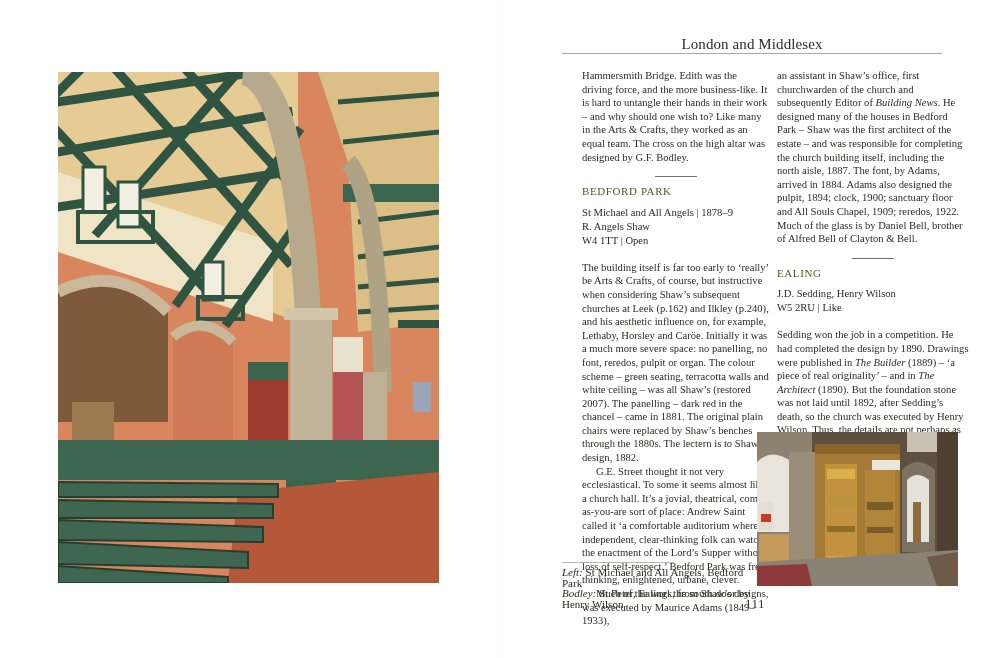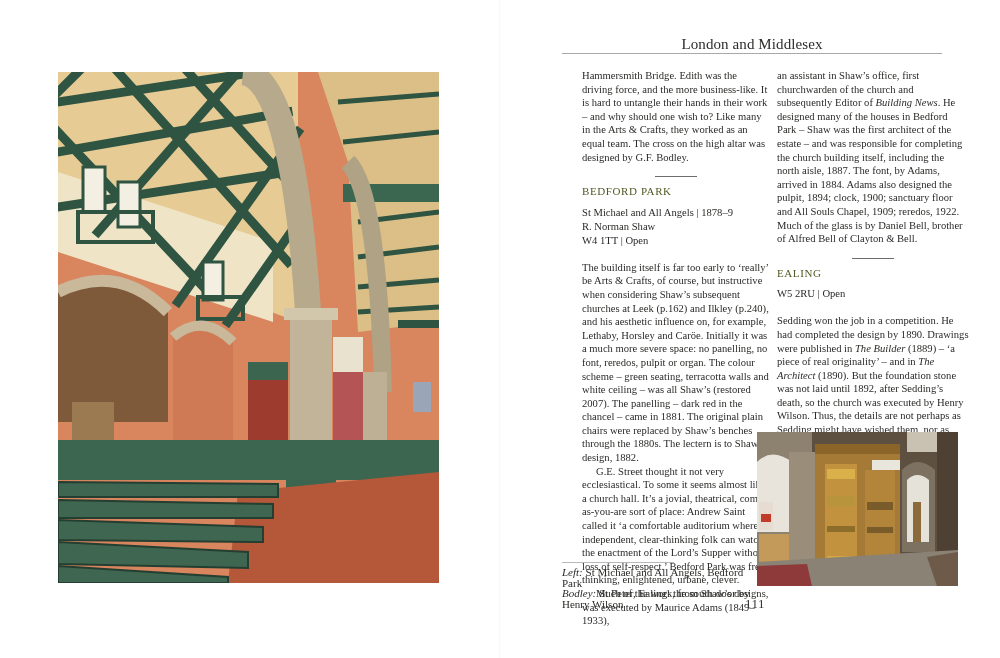--- a/index.html
+++ b/index.html
@@ -121,34 +121,35 @@
 
 <div class="running-head">London and Middlesex</div>
 <div class="running-rule"></div>
 
 <div class="col col-left">
   <p>Hammersmith Bridge. Edith was the driving force, and the more business-like. It is hard to untangle their hands in their work – and why should one wish to? Like many in the Arts &amp; Crafts, they worked as an equal team. The cross on the high altar was designed by G.F. Bodley.</p>
   <div class="section-rule"></div>
   <div class="section-title">BEDFORD PARK</div>
   <div class="section-meta">
     <div>St Michael and All Angels  |  1878–9</div>
-    <div>R. Norman Shaw</div>
+    <div>R. Angels Shaw</div>
     <div>W4 1TT  |  Open</div>
   </div>
   <p>The building itself is far too early to ‘really’ be Arts &amp; Crafts, of course, but instructive when considering Shaw’s subsequent churches at Leek (p.162) and Ilkley (p.240), and his aesthetic influence on, for example, Lethaby, Horsley and Caröe. Initially it was a much more severe space: no panelling, no font, reredos, pulpit or organ. The colour scheme – green seating, terracotta walls and white ceiling – was all Shaw’s (restored 2007). The panelling – dark red in the chancel – came in 1881. The original plain chairs were replaced by Shaw’s benches through the 1880s. The lectern is to Shaw’s design, 1882.</p>
   <p class="indent">G.E. Street thought it not very ecclesiastical. To some it seems almost like a church hall. It’s a jovial, theatrical, come-as-you-are sort of place: Andrew Saint called it ‘a comfortable auditorium where independent, clear-thinking folk can watch the enactment of the Lord’s Supper without loss of self-respect.’ Bedford Park was free-thinking, enlightened, urbane, clever.</p>
   <p class="indent">Much of the work, from Shaw’s designs, was executed by Maurice Adams (1849–1933),</p>
 </div>
 
 <div class="col col-right">
   <p><span>an assistant in Shaw’s office, first churchwarden of the church and subsequently Editor of </span><i>Building News</i><span>. He designed many of the houses in Bedford Park – Shaw was the first architect of the estate – and was responsible for completing the church building itself, including the north aisle, 1887. The font, by Adams, arrived in 1884. Adams also designed the pulpit, 1894; clock, 1900; sanctuary floor and All Souls Chapel, 1909; reredos, 1922. Much of the glass is by Daniel Bell, brother of Alfred Bell of Clayton &amp; Bell.</span></p>
   <div class="section-rule"></div>
   <div class="section-title">EALING</div>
   <div class="section-meta">
-    <div>W5 2RU  |  Open</div>
+    <div>J.D. Sedding, Henry Wilson</div>
+    <div>W5 2RU  |  Like</div>
   </div>
   <p><span>Sedding won the job in a competition. He had completed the design by 1890. Drawings were published in </span><i>The Builder</i><span> (1889) – ‘a piece of real originality’ – and in </span><i>The Architect</i><span> (1890). But the foundation stone was not laid until 1892, after Sedding’s death, so the church was executed by Henry Wilson. Thus, the details are not perhaps as Sedding might have wished them, nor as</span></p>
 </div>
 
 <div class="photo-right">
   <svg width="201" height="154" viewBox="0 0 201 154" xmlns="http://www.w3.org/2000/svg">
     <rect width="201" height="154" fill="#5d5040"></rect>
 
     <path d="M0,0 L55,0 L55,130 L0,130 Z" fill="#8d8170"></path>
     <path d="M0,30 Q15,15 35,30 L35,100 L0,100 Z" fill="#e8e4dc"></path>

